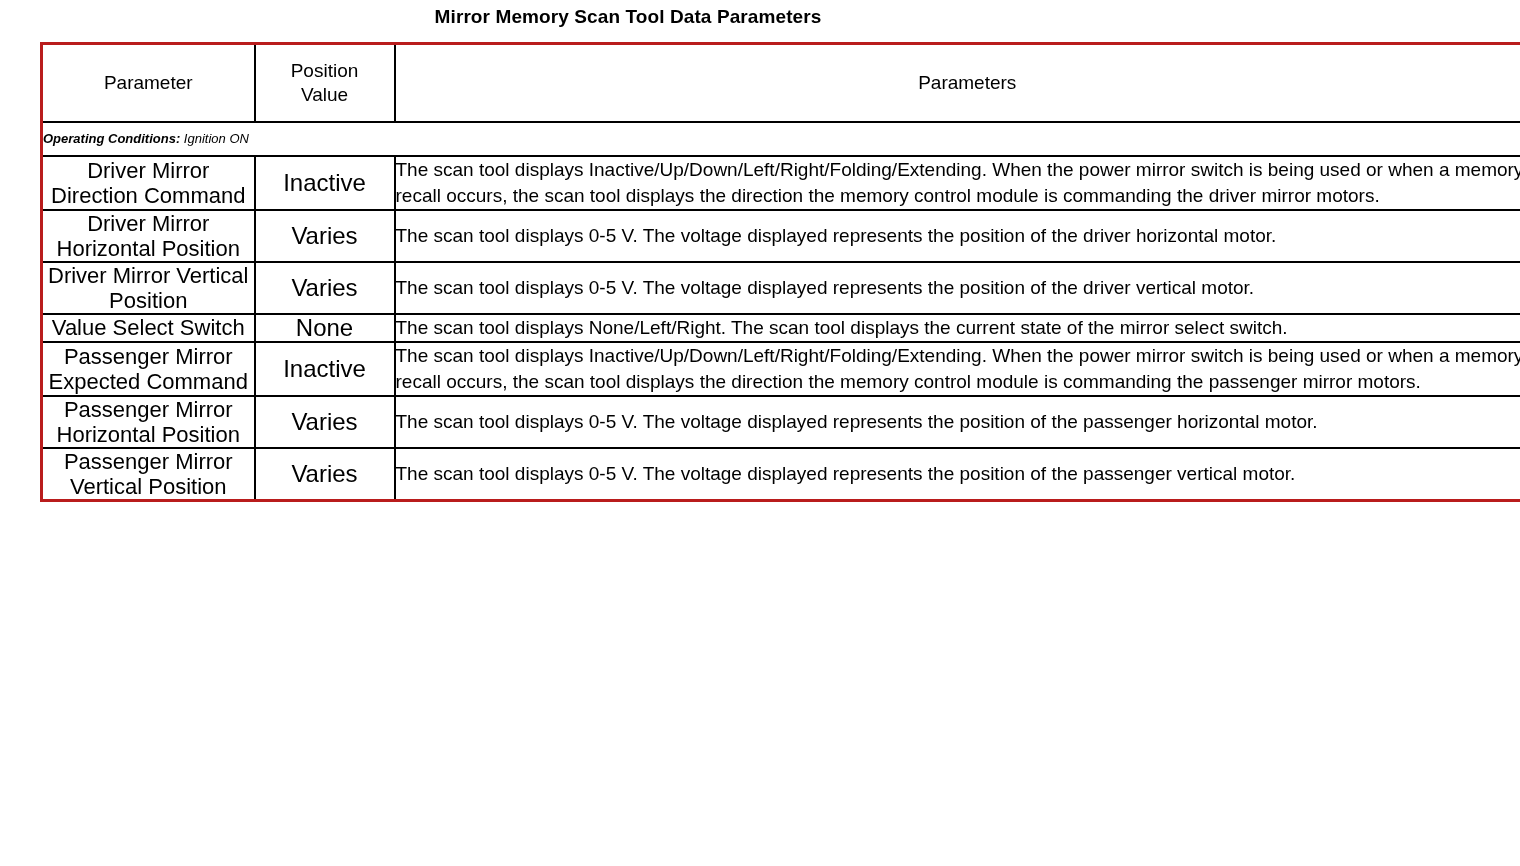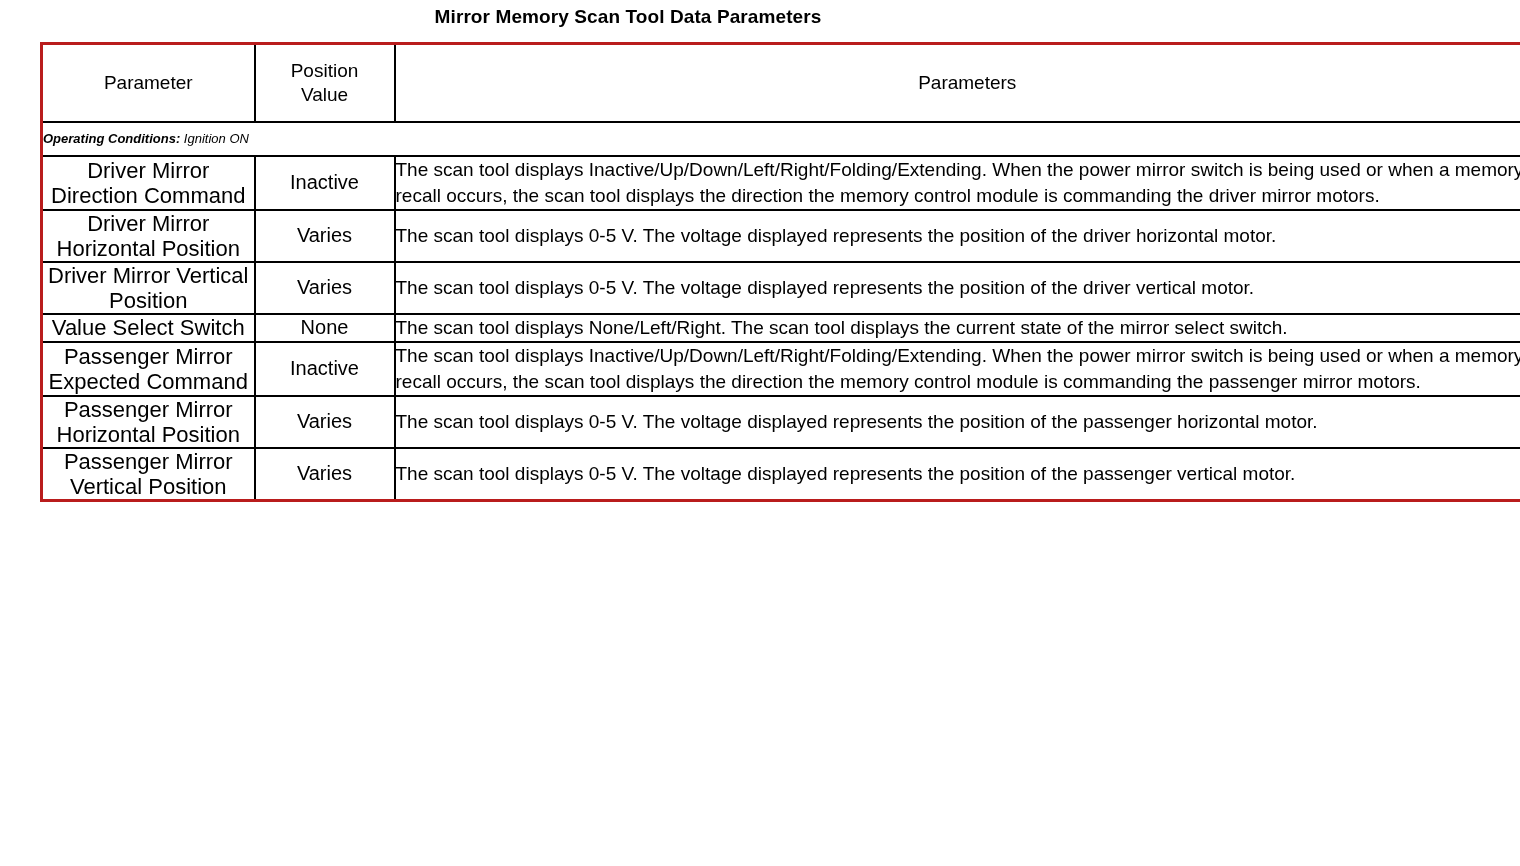--- a/index.html
+++ b/index.html
@@ -94,21 +94,21 @@
   .cell-param {
     text-align: center;
     font-size: 22px;
     line-height: 25px;
     padding: 6px 4px 6px 8px;
     vertical-align: top;
     box-sizing: border-box;
   }
   .cell-value {
     text-align: center;
-    font-size: 20px;
+    font-size: 24px;
     line-height: 25px;
     vertical-align: middle;
     padding: 4px 3px;
     box-sizing: border-box;
   }
   .cell-defn {
     text-align: left;
     font-size: 19px;
     line-height: 26px;
     padding: 6px 8px 6px 10px;

